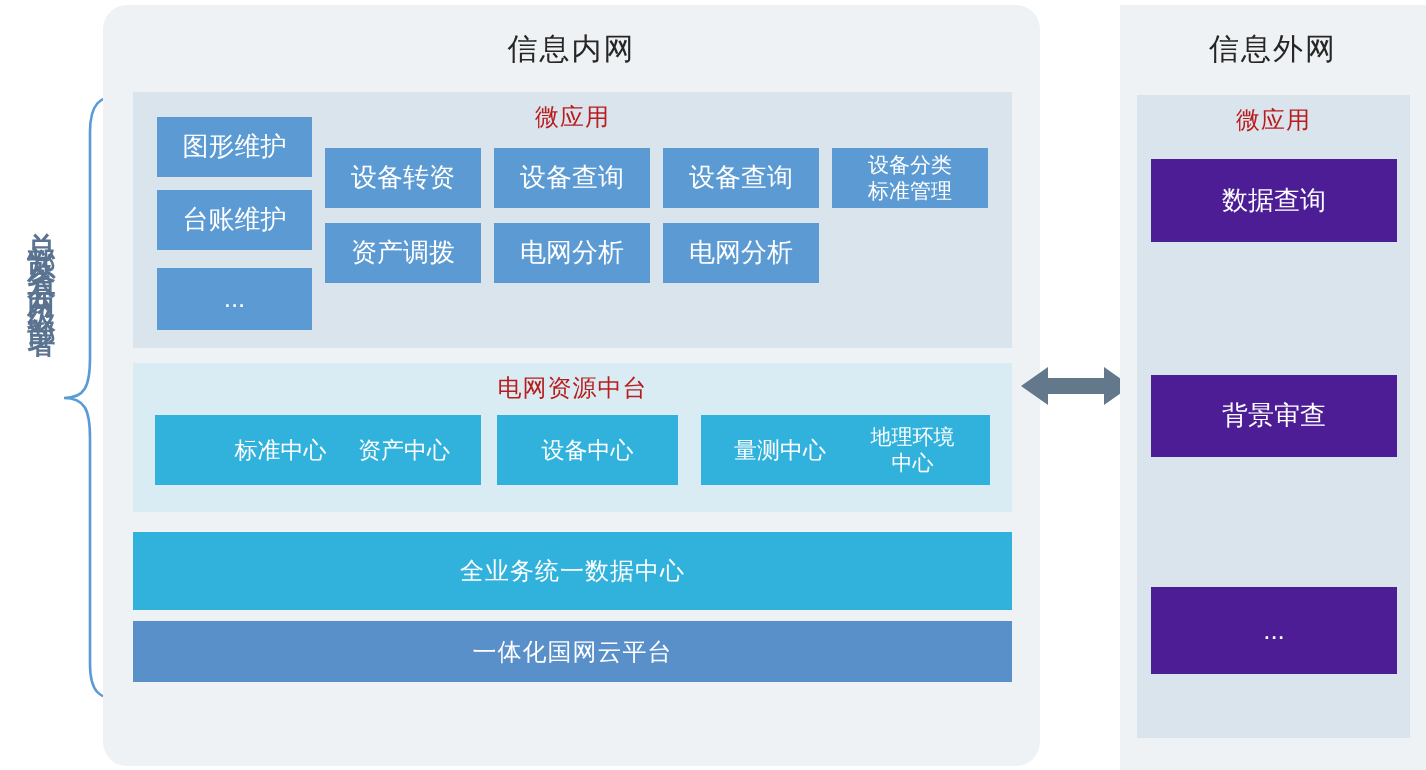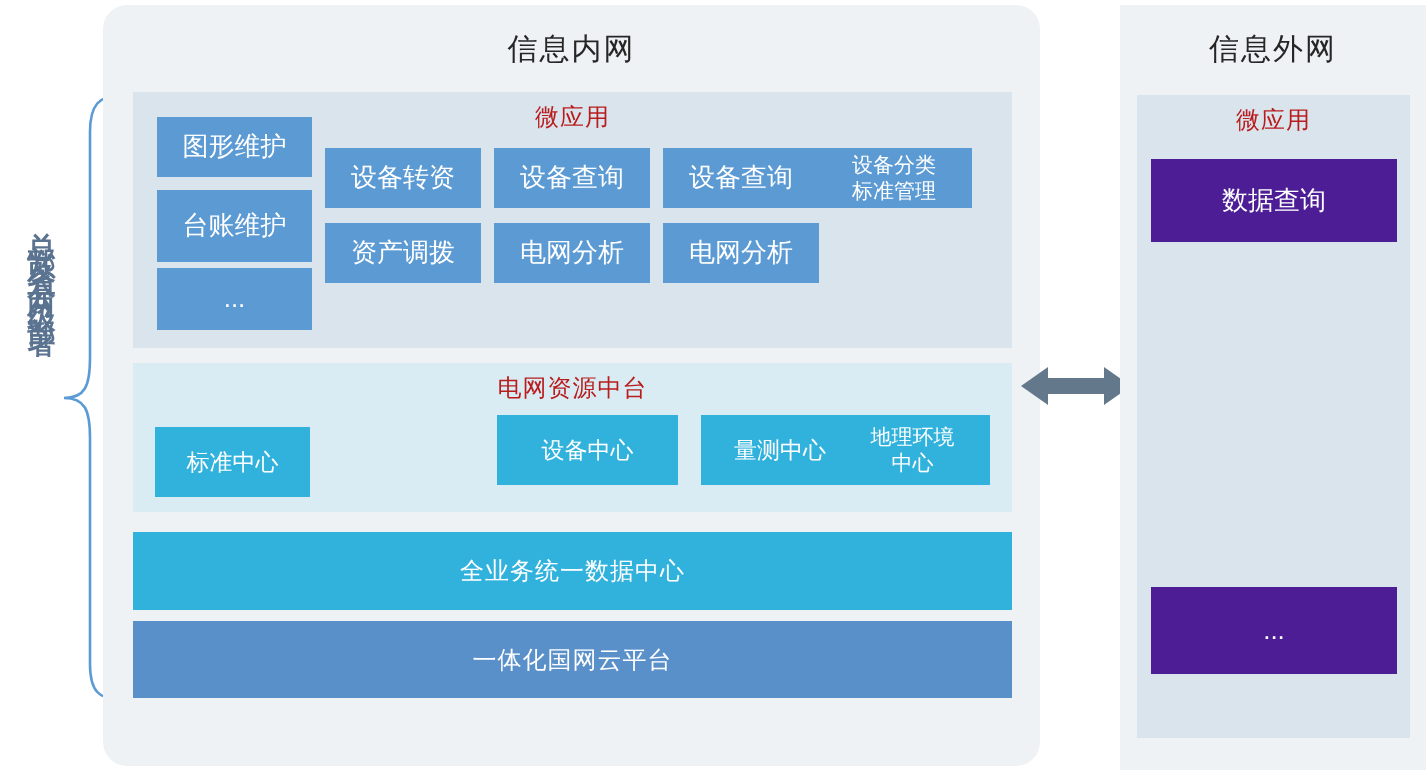--- a/index.html
+++ b/index.html
@@ -52,57 +52,59 @@
   </svg>
 
   <div class="panel" style="left:103px;top:5px;width:937px;height:761px;border-radius:24px;">
 
     <div class="panel-title">信息内网</div>
 
     <div class="section" style="left:30px;top:87px;width:879px;height:256px;">
       <div class="section-title">微应用</div>
 
       <div class="box blue-box" style="left:24px;top:25px;width:155px;height:60px;">图形维护</div>
-      <div class="box blue-box" style="left:24px;top:98px;width:155px;height:72px;">台账维护</div>
+      <div class="box blue-box" style="left:24px;top:98px;width:155px;height:60px;">台账维护</div>
       <div class="box blue-box" style="left:24px;top:176px;width:155px;height:62px;">...</div>
 
       <div class="box blue-box" style="left:192px;top:56px;width:156px;height:60px;">设备转资</div>
       <div class="box blue-box" style="left:361px;top:56px;width:156px;height:60px;">设备查询</div>
       <div class="box blue-box" style="left:530px;top:56px;width:156px;height:60px;">设备查询</div>
-      <div class="box blue-box" style="left:683px;top:56px;width:156px;height:60px;font-size:21px;">设备分类
+      <div class="box blue-box" style="left:699px;top:56px;width:156px;height:60px;font-size:21px;">设备分类
 标准管理</div>
 
       <div class="box blue-box" style="left:192px;top:131px;width:156px;height:60px;">资产调拨</div>
       <div class="box blue-box" style="left:361px;top:131px;width:156px;height:60px;">电网分析</div>
       <div class="box blue-box" style="left:530px;top:131px;width:156px;height:60px;">电网分析</div>
     </div>
 
     <div class="section mid-section" style="left:30px;top:358px;width:879px;height:149px;">
       <div class="section-title">电网资源中台</div>
 
-      <div class="box cyan-box" style="left:22px;top:64px;width:155px;height:70px;">标准中心</div>
+      <div class="box cyan-box" style="left:22px;top:52px;width:155px;height:70px;padding-left:48px;">标准中心</div>
+      <div class="box cyan-box" style="left:194px;top:52px;width:154px;height:70px;">资产中心</div>
       <div class="box cyan-box" style="left:364px;top:52px;width:181px;height:70px;">设备中心</div>
       <div class="box cyan-box" style="left:532px;top:52px;width:158px;height:70px;margin-left:36px;">量测中心</div>
       <div class="box cyan-box" style="left:702px;top:52px;width:155px;height:70px;font-size:21px;">地理环境
 中心</div>
     </div>
 
     <div class="bar cyan-bar" style="top:527px;height:78px;">全业务统一数据中心</div>
-    <div class="bar platform-bar" style="top:616px;height:77px;">一体化国网云平台</div>
+    <div class="bar platform-bar" style="top:616px;height:61px;">一体化国网云平台</div>
   </div>
 
   <svg style="left:1021px;top:366px;" width="110" height="40" viewBox="0 0 110 40">
     <polygon points="0,20 27,1 27,12 83,12 83,1 110,20 83,39 83,28 27,28 27,39" fill="#64788c"></polygon>
   </svg>
 
   <div class="panel" style="left:1120px;top:5px;width:306px;height:765px;">
 
     <div class="panel-title">信息外网</div>
 
     <div class="section" style="left:17px;top:90px;width:273px;height:643px;">
       <div class="section-title">微应用</div>
 
       <div class="box right-box" style="left:14px;top:64px;width:246px;height:83px;">数据查询</div>
+      <div class="box right-box" style="left:14px;top:280px;width:246px;height:82px;">背景审查</div>
       <div class="box right-box" style="left:14px;top:492px;width:246px;height:87px;">...</div>
     </div>
   </div>
 
 </div>
 
 </body></html>

